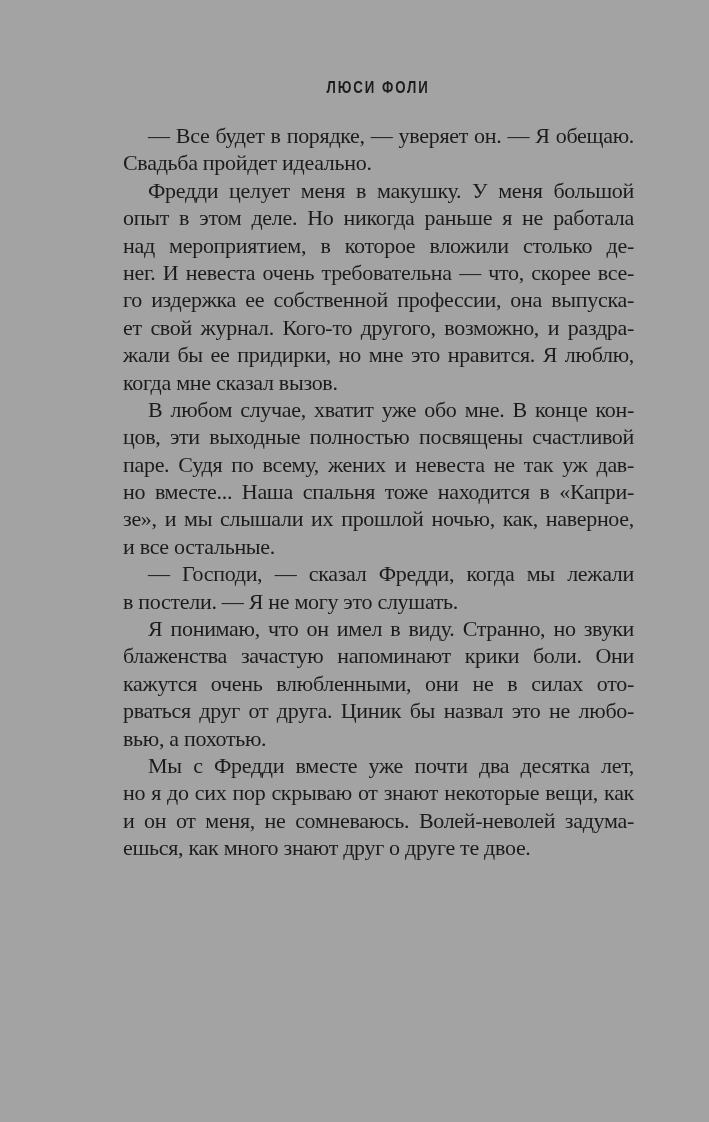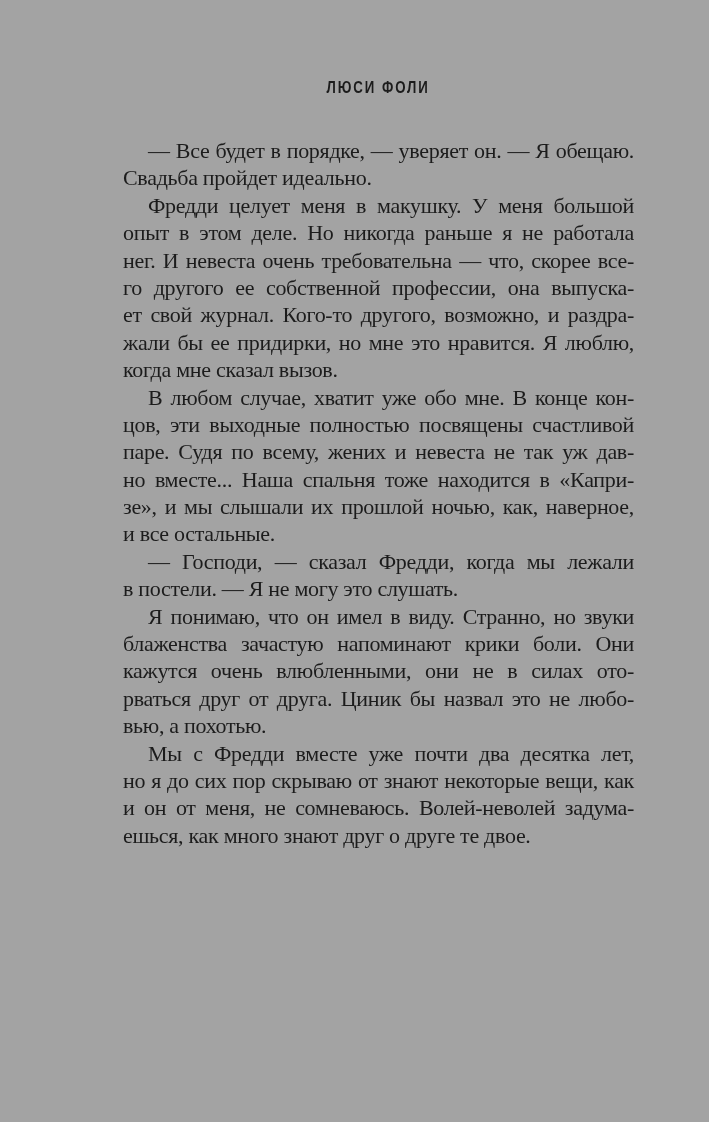--- a/index.html
+++ b/index.html
@@ -39,21 +39,20 @@
   }
   .text-block {
     position: absolute;
     left: 123px;
     top: 122px;
     width: 511px;
     color: #1c1c1c;
     font-size: 22px;
     line-height: 27.4px;
     letter-spacing: -0.3px;
-    margin-top: 15px;
   }
   .paragraph {
     margin: 0;
   }
   .line {
     text-align: justify;
     text-align-last: justify;
     white-space: normal;
     height: 27.4px;
   }
@@ -72,22 +71,23 @@
     <span class="running-header-text">ЛЮСИ ФОЛИ</span>
   </div>
   <div class="text-block" id="text-block">
       <div class="paragraph">
         <div class="line first">— Все будет в порядке, — уверяет он. — Я обещаю.</div>
         <div class="line last">Свадьба пройдет идеально.</div>
       </div>
       <div class="paragraph">
         <div class="line first">Фредди целует меня в макушку. У меня большой</div>
         <div class="line">опыт в этом деле. Но никогда раньше я не работала</div>
+        <div class="line">над мероприятием, в которое вложили столько де-</div>
         <div class="line">нег. И невеста очень требовательна — что, скорее все-</div>
-        <div class="line">го другого ее собственной профессии, она выпуска-</div>
+        <div class="line">го издержка ее собственной профессии, она выпуска-</div>
         <div class="line">ет свой журнал. Кого-то другого, возможно, и раздра-</div>
         <div class="line">жали бы ее придирки, но мне это нравится. Я люблю,</div>
         <div class="line last">когда мне сказал вызов.</div>
       </div>
       <div class="paragraph">
         <div class="line first">В любом случае, хватит уже обо мне. В конце кон-</div>
         <div class="line">цов, эти выходные полностью посвящены счастливой</div>
         <div class="line">паре. Судя по всему, жених и невеста не так уж дав-</div>
         <div class="line">но вместе... Наша спальня тоже находится в «Капри-</div>
         <div class="line">зе», и мы слышали их прошлой ночью, как, наверное,</div>

